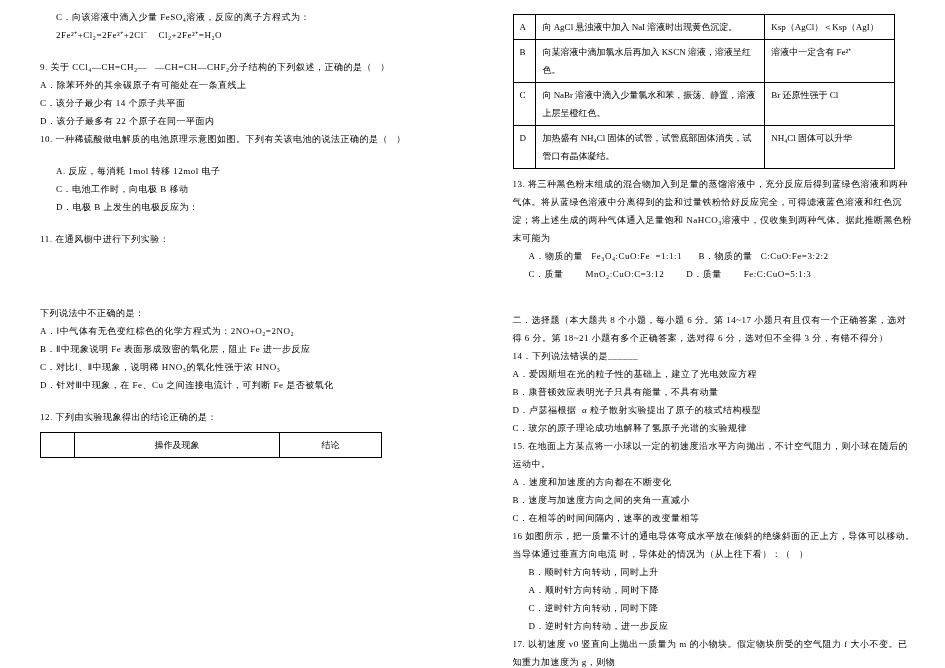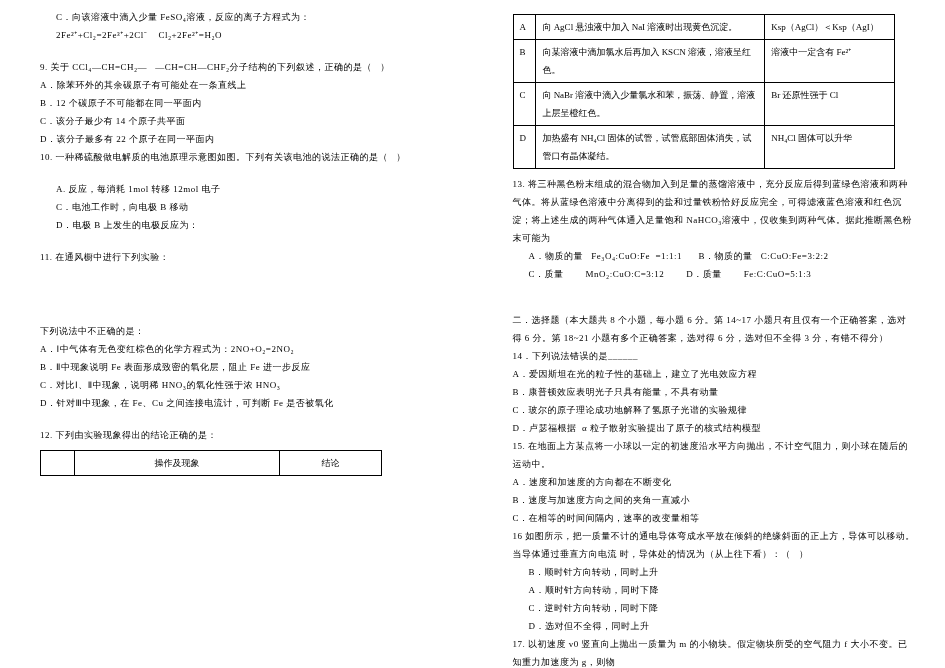--- a/index.html
+++ b/index.html
@@ -54,21 +54,20 @@
 
   <div class="col">
 
     <div class="line indent">C．向该溶液中滴入少量 FeSO₄溶液，反应的离子方程式为：</div>
     <div class="line indent">2Fe²⁺+Cl₂=2Fe³⁺+2Cl⁻    Cl₂+2Fe²⁺=H₂O</div>
 
     <div class="gap"></div>
 
     <div class="line">9. 关于 CCl₄—CH=CH₂—   —CH=CH—CHF₂分子结构的下列叙述，正确的是（   ）</div>
     <div class="line">A．除苯环外的其余碳原子有可能处在一条直线上</div>
-    <div class="line">B．12 个碳原子不可能都在同一平面内</div>
     <div class="line">C．该分子最少有 14 个原子共平面</div>
     <div class="line">D．该分子最多有 22 个原子在同一平面内</div>
 
     <div class="line">10. 一种稀硫酸做电解质的电池原理示意图如图。下列有关该电池的说法正确的是（   ）</div>
     <div class="gap"></div>
     <div class="line indent">A. 反应，每消耗 1mol 转移 12mol 电子</div>
     <div class="line indent">C．电池工作时，向电极 B 移动</div>
     <div class="line indent">D．电极 B 上发生的电极反应为：</div>
 
     <div class="gap"></div>
@@ -128,30 +127,30 @@
     <div class="line indent">A．物质的量   Fe₃O₄:CuO:Fe  =1:1:1      B．物质的量   C:CuO:Fe=3:2:2</div>
     <div class="line indent">C．质量        MnO₂:CuO:C=3:12        D．质量        Fe:C:CuO=5:1:3</div>
 
     <div class="gap2"></div>
 
     <div class="line">二．选择题（本大题共 8 个小题，每小题 6 分。第 14~17 小题只有且仅有一个正确答案，选对得 6 分。第 18~21 小题有多个正确答案，选对得 6 分，选对但不全得 3 分，有错不得分）</div>
 
     <div class="line">14．下列说法错误的是______</div>
     <div class="line">A．爱因斯坦在光的粒子性的基础上，建立了光电效应方程</div>
     <div class="line">B．康普顿效应表明光子只具有能量，不具有动量</div>
+    <div class="line">D．卢瑟福根据  α 粒子散射实验提出了原子的核式结构模型</div>
     <div class="line">C．玻尔的原子理论成功地解释了氢原子光谱的实验规律</div>
-    <div class="line">D．卢瑟福根据  α 粒子散射实验提出了原子的核式结构模型</div>
 
     <div class="line">15. 在地面上方某点将一小球以一定的初速度沿水平方向抛出，不计空气阻力，则小球在随后的运动中。</div>
     <div class="line">A．速度和加速度的方向都在不断变化</div>
     <div class="line">B．速度与加速度方向之间的夹角一直减小</div>
     <div class="line">C．在相等的时间间隔内，速率的改变量相等</div>
 
     <div class="line">16 如图所示，把一质量不计的通电导体弯成水平放在倾斜的绝缘斜面的正上方，导体可以移动。当导体通过垂直方向电流 时，导体处的情况为（从上往下看）：（   ）</div>
     <div class="line indent">B．顺时针方向转动，同时上升</div>
     <div class="line indent">A．顺时针方向转动，同时下降</div>
     <div class="line indent">C．逆时针方向转动，同时下降</div>
-    <div class="line indent">D．选对但不全得，同时上升</div>
+    <div class="line indent">D．逆时针方向转动，进一步反应</div>
 
     <div class="line">17. 以初速度 v0 竖直向上抛出一质量为 m 的小物块。假定物块所受的空气阻力 f 大小不变。已知重力加速度为 g，则物</div>
   </div>
 
 </div>
 
 </body></html>

